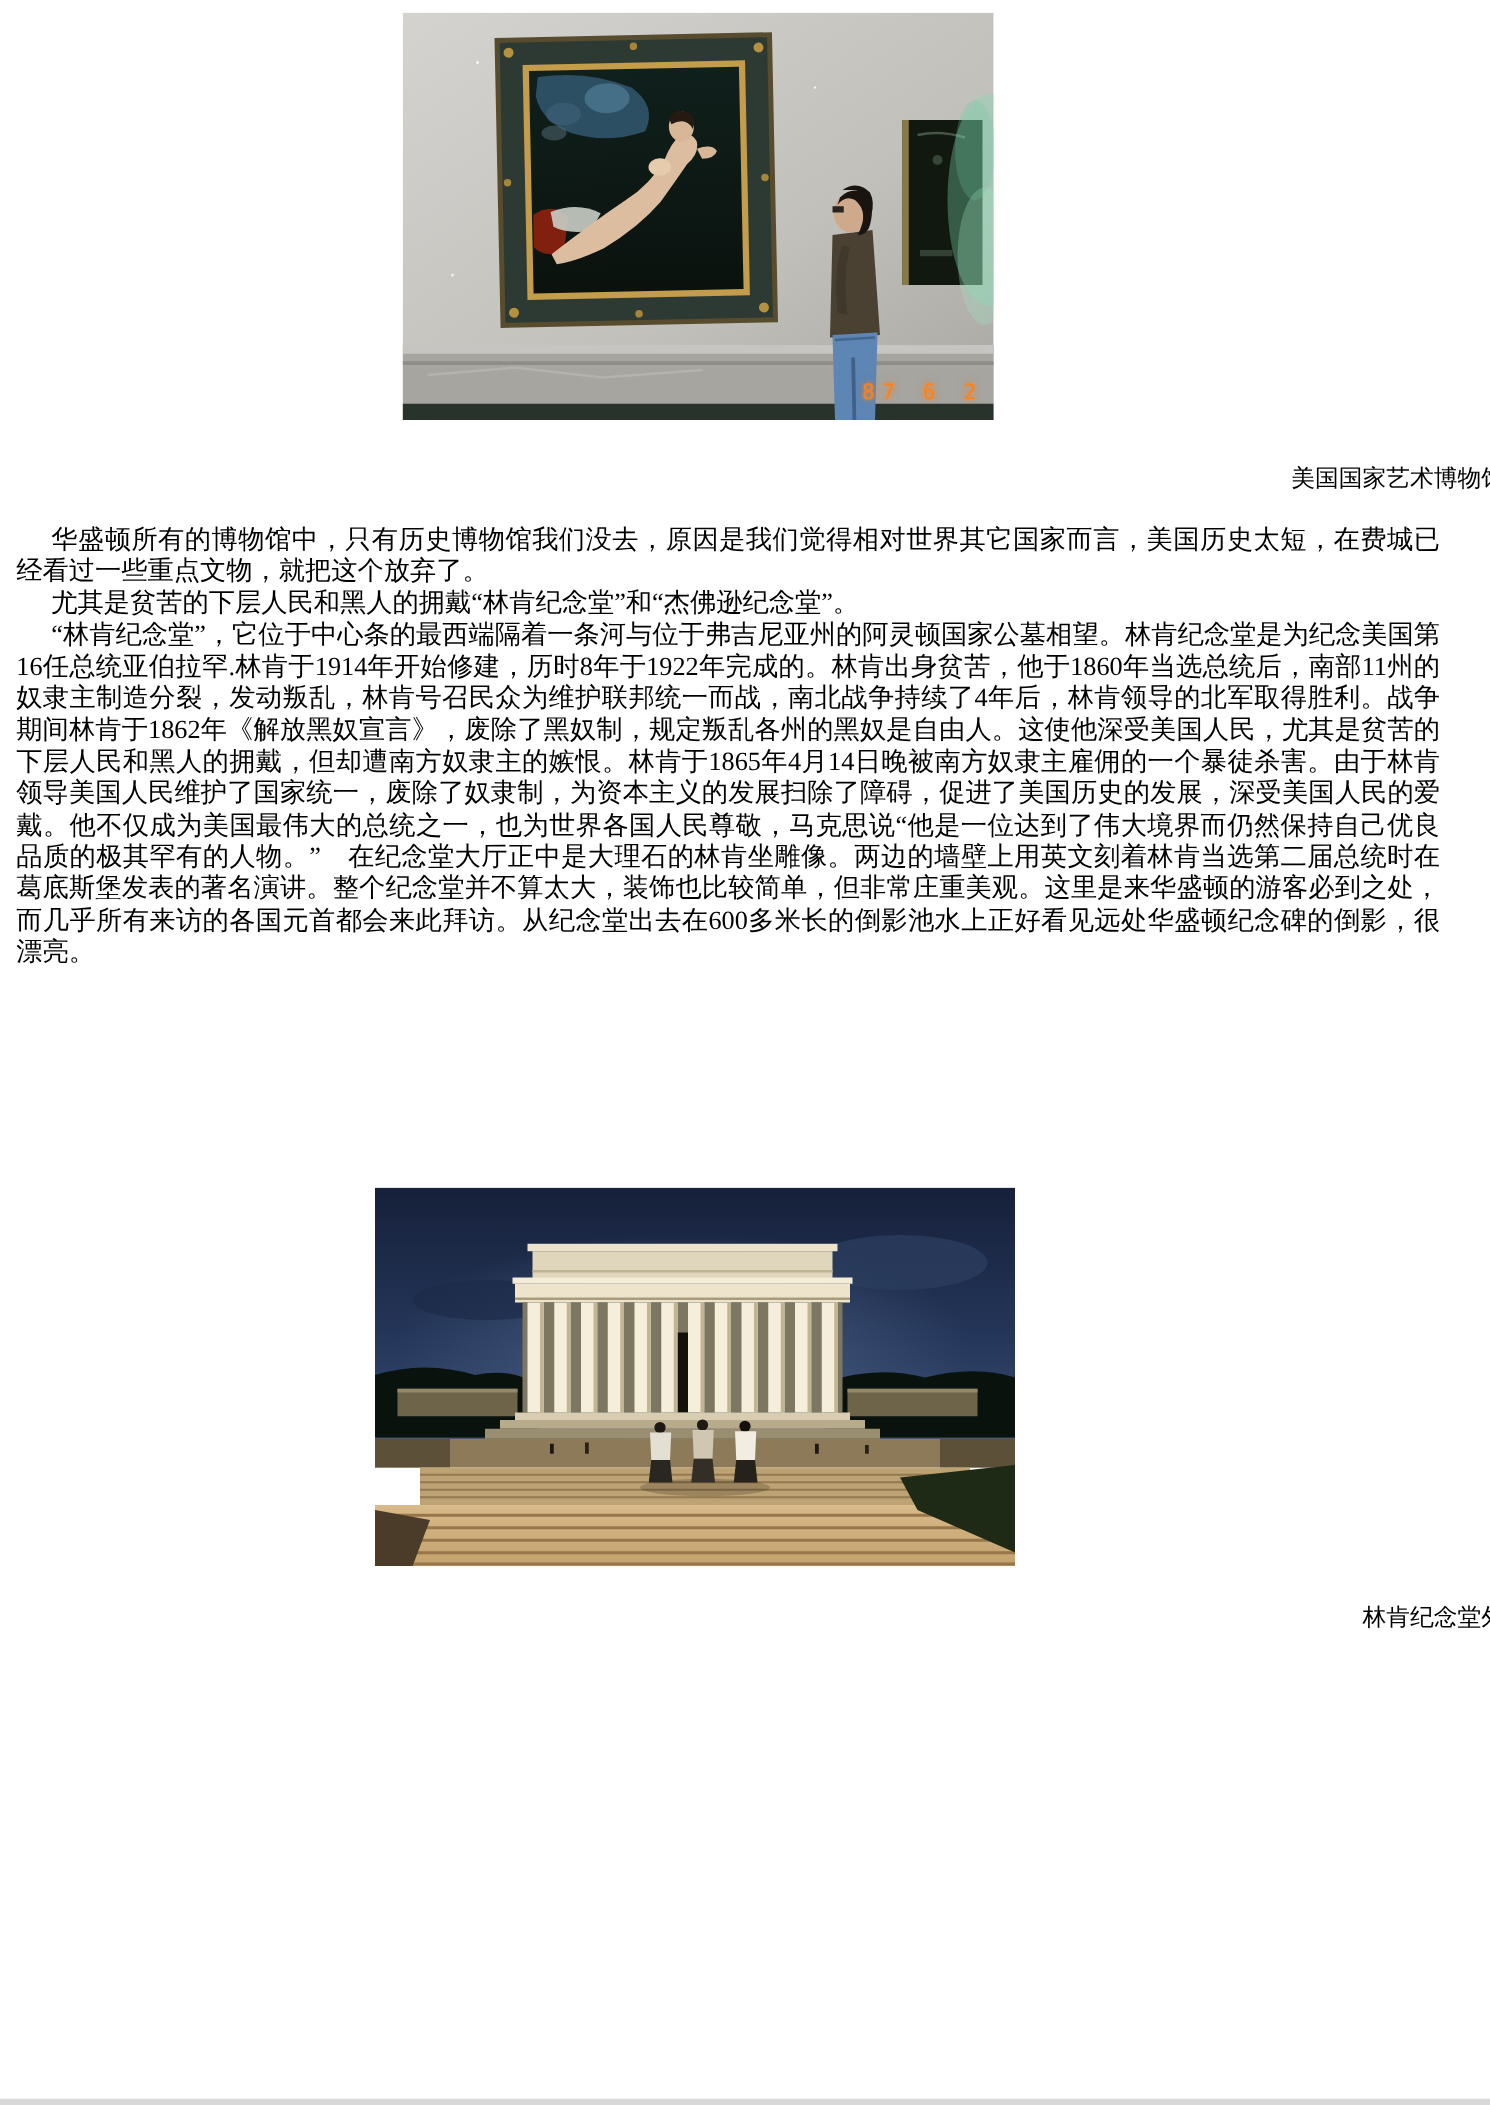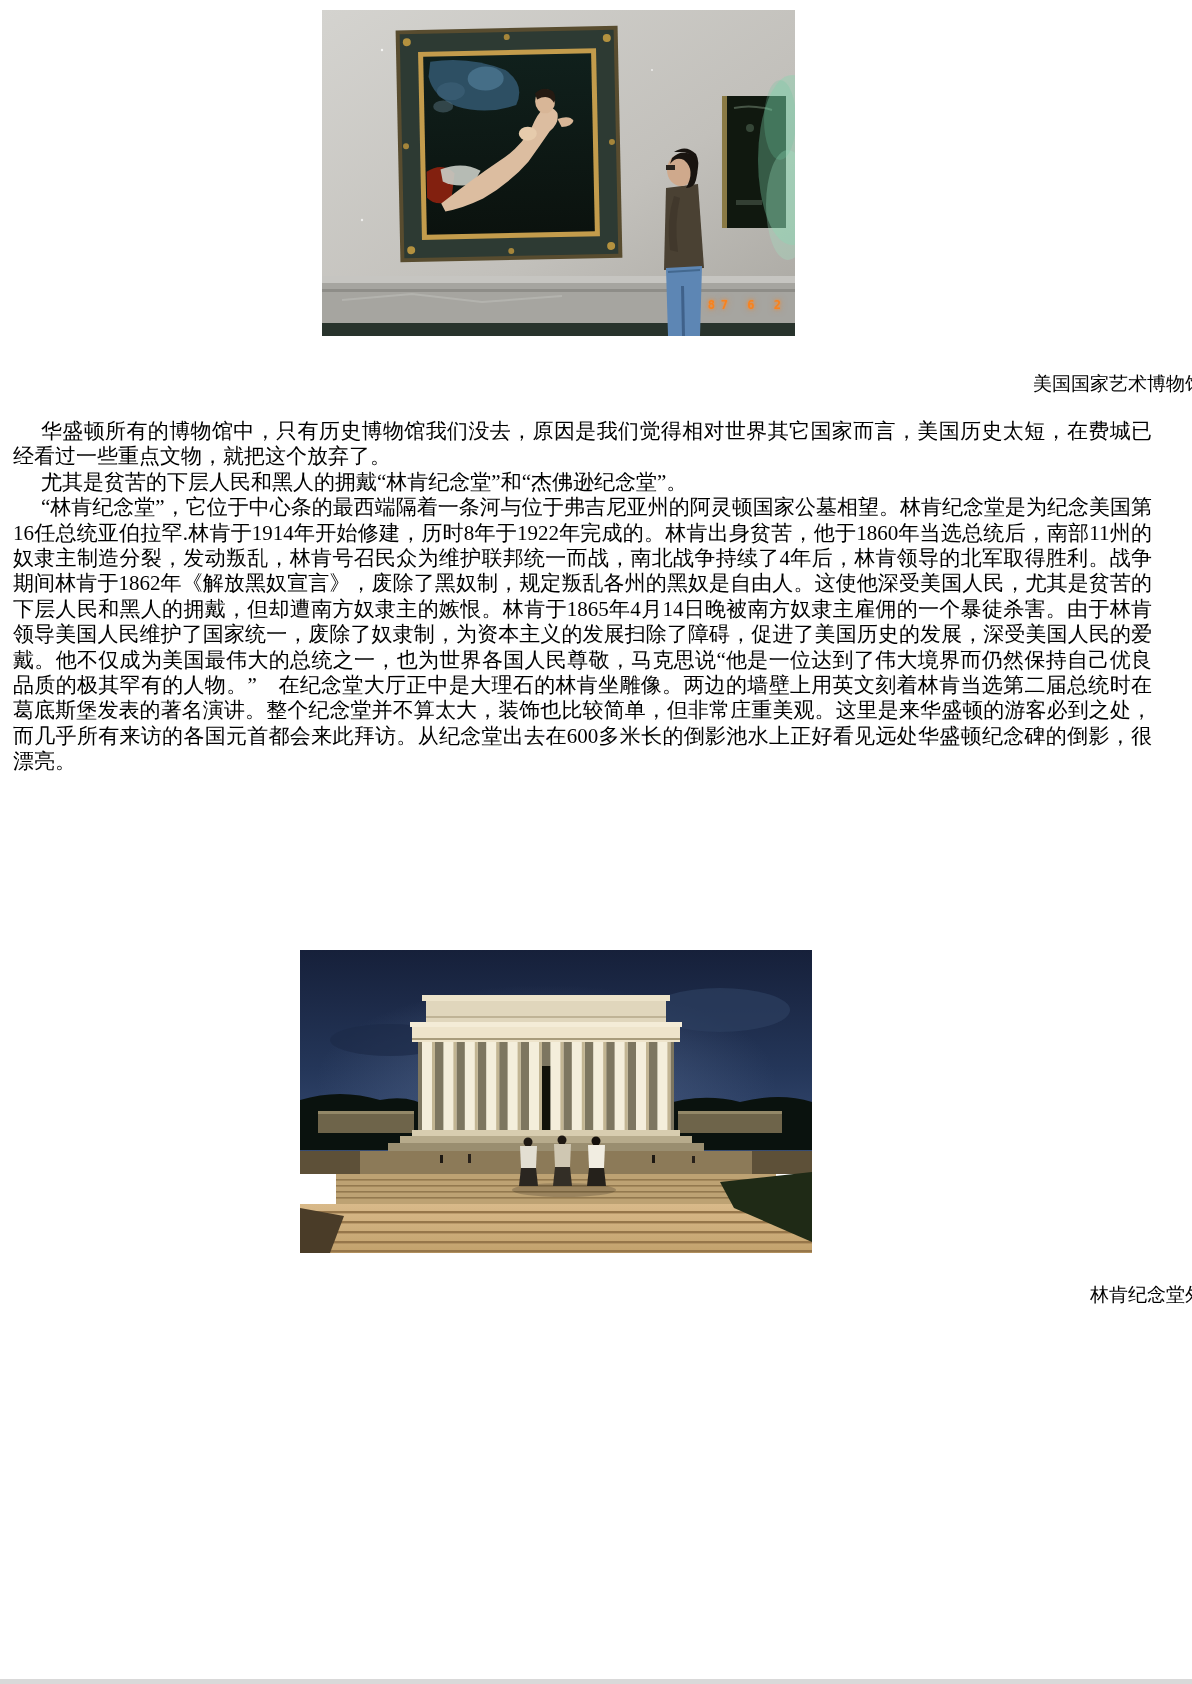--- a/index.html
+++ b/index.html
@@ -15,24 +15,24 @@
   .photo{
     position:absolute;
     overflow:hidden;
   }
   .photo svg{display:block;}
   #photo-museum{left:322px;top:10px;width:473px;height:326px;}
   #photo-lincoln{left:300px;top:950px;width:512px;height:303px;}
   .date-stamp{
     position:absolute;
     right:8px;
-    bottom:24px;
+    bottom:12px;
     font-family:"DejaVu Sans Mono","Liberation Mono",monospace;
-    font-size:12px;
-    font-weight:bold;
+    font-size:17px;
+    font-weight:normal;
     letter-spacing:6px;
     color:#f8821e;
     text-shadow:0 0 3px rgba(255,140,40,.95),0 0 7px rgba(255,120,20,.6);
     white-space:pre;
   }
   .caption{
     position:absolute;
     left:12px;
     width:100%;
     text-align:right;

